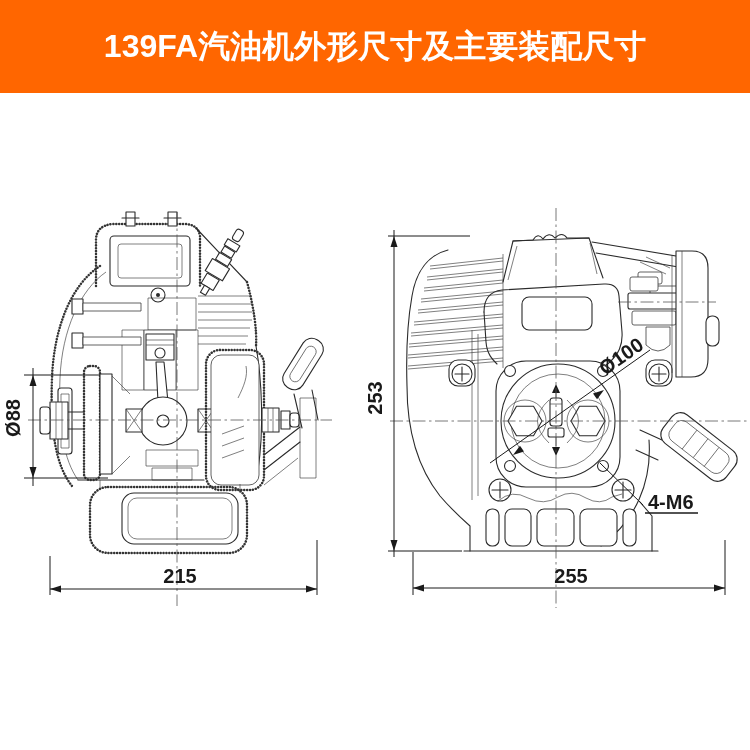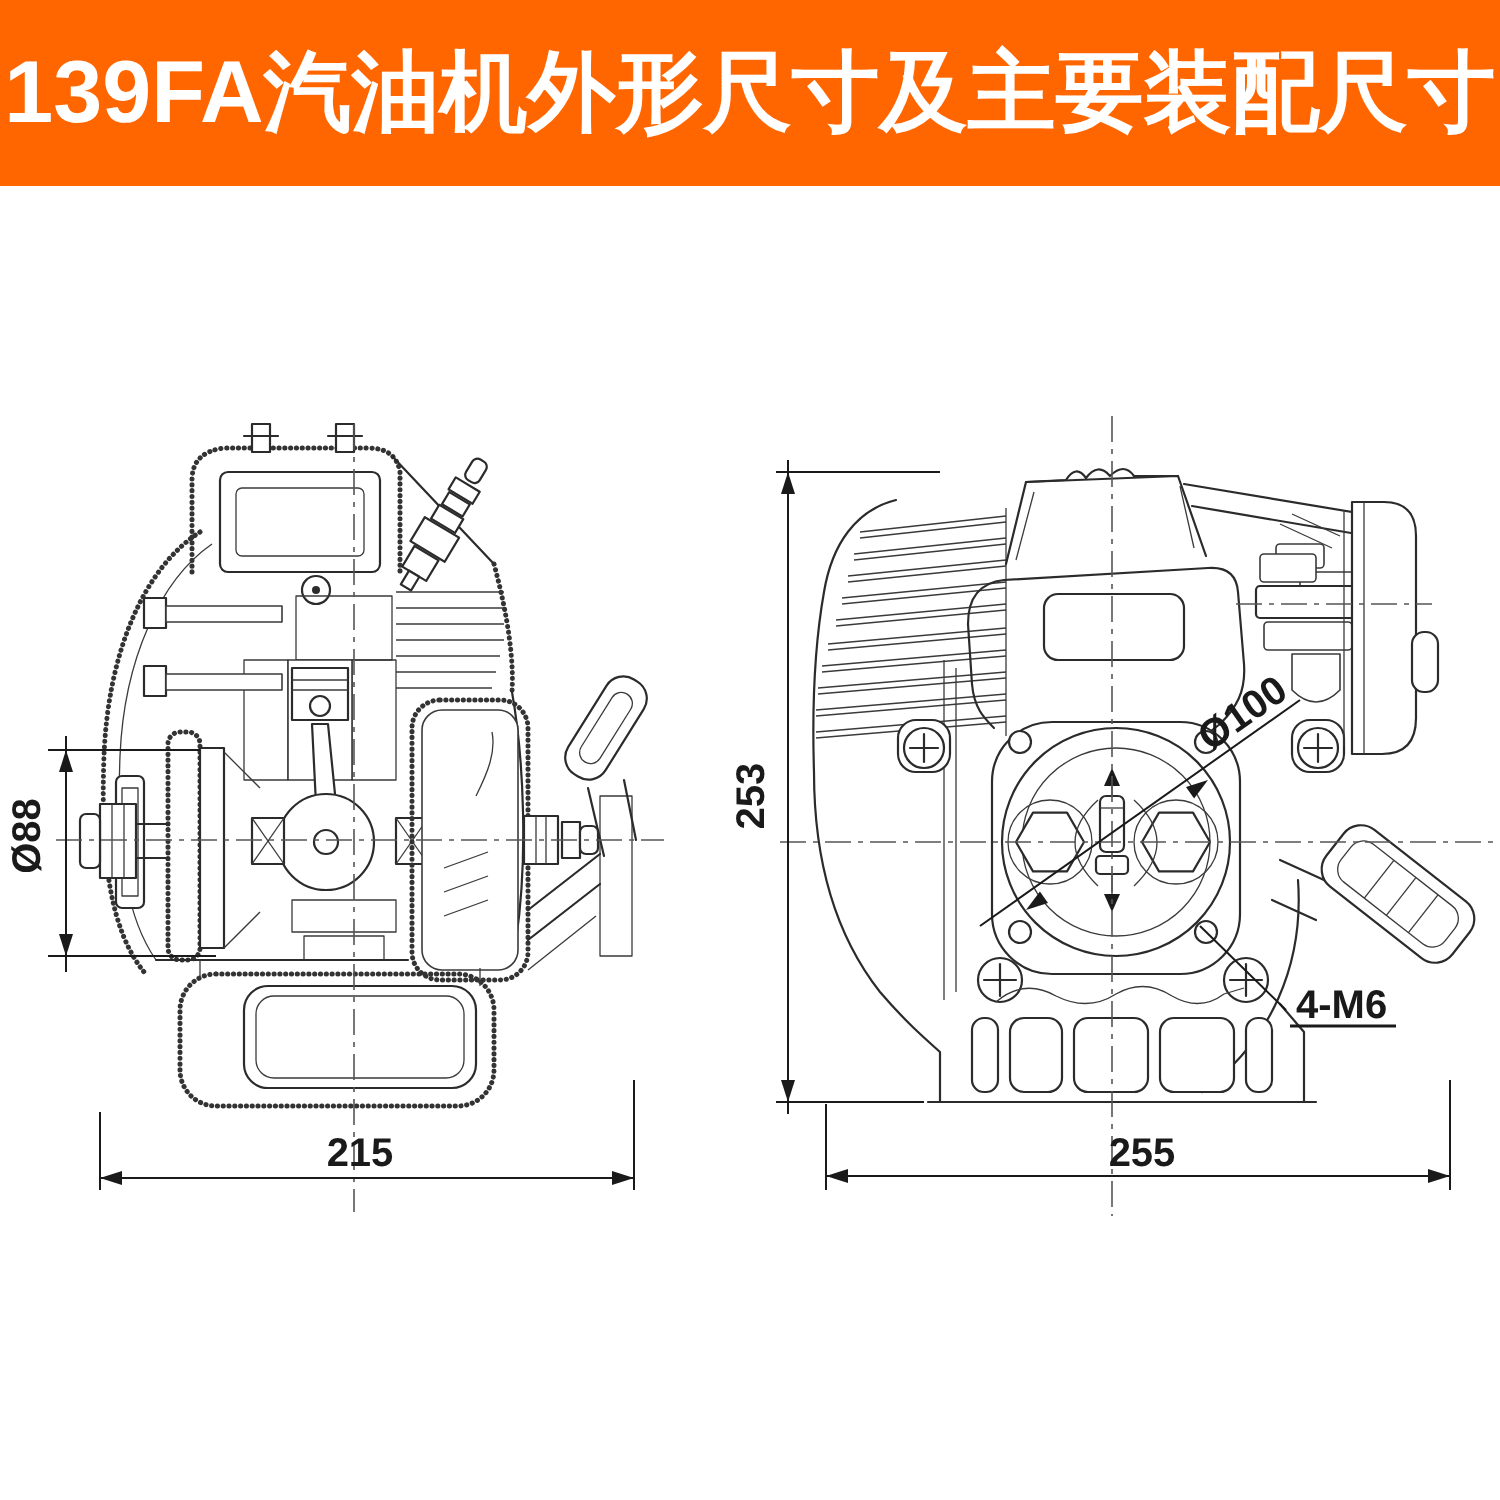--- a/index.html
+++ b/index.html
@@ -1,21 +1,21 @@
 <!DOCTYPE html>
 <html><head>
 <meta charset="utf-8">
 <style>
   html,body{margin:0;padding:0;background:#fff;}
   .stage{position:relative;width:750px;height:750px;background:#ffffff;overflow:hidden;
          font-family:"Liberation Sans", sans-serif;}
   .header{position:absolute;left:0;top:0;width:750px;height:93px;
           display:flex;align-items:center;justify-content:center;
           background:#FF6600;color:#fff;}
-  .header .title{font-size:44px;font-weight:bold;white-space:nowrap;letter-spacing:0px;}
+  .header .title{font-size:32px;font-weight:bold;white-space:nowrap;letter-spacing:0px;}
   svg{position:absolute;left:0;top:0;}
   .ln{fill:none;stroke:#2b2b2b;stroke-width:1.1;stroke-linejoin:round;stroke-linecap:round;}
   .lnw{fill:#fff;stroke:#2b2b2b;stroke-width:1.1;stroke-linejoin:round;}
   .tn{fill:none;stroke:#3a3a3a;stroke-width:0.65;stroke-linejoin:round;}
   .tnw{fill:#fff;stroke:#3a3a3a;stroke-width:0.8;stroke-linejoin:round;}
   .stip{fill:none;stroke:#333;stroke-width:2.5;stroke-dasharray:0.1 2.8;stroke-linecap:round;}
   .cl{fill:none;stroke:#555;stroke-width:0.8;stroke-dasharray:13 3.5 2.5 3.5;}
   .dim{fill:none;stroke:#1a1a1a;stroke-width:1;}
   .dimtxt{font-family:"Liberation Sans",sans-serif;font-size:20px;font-weight:bold;fill:#1a1a1a;}
   .arr{fill:#1a1a1a;stroke:none;}

